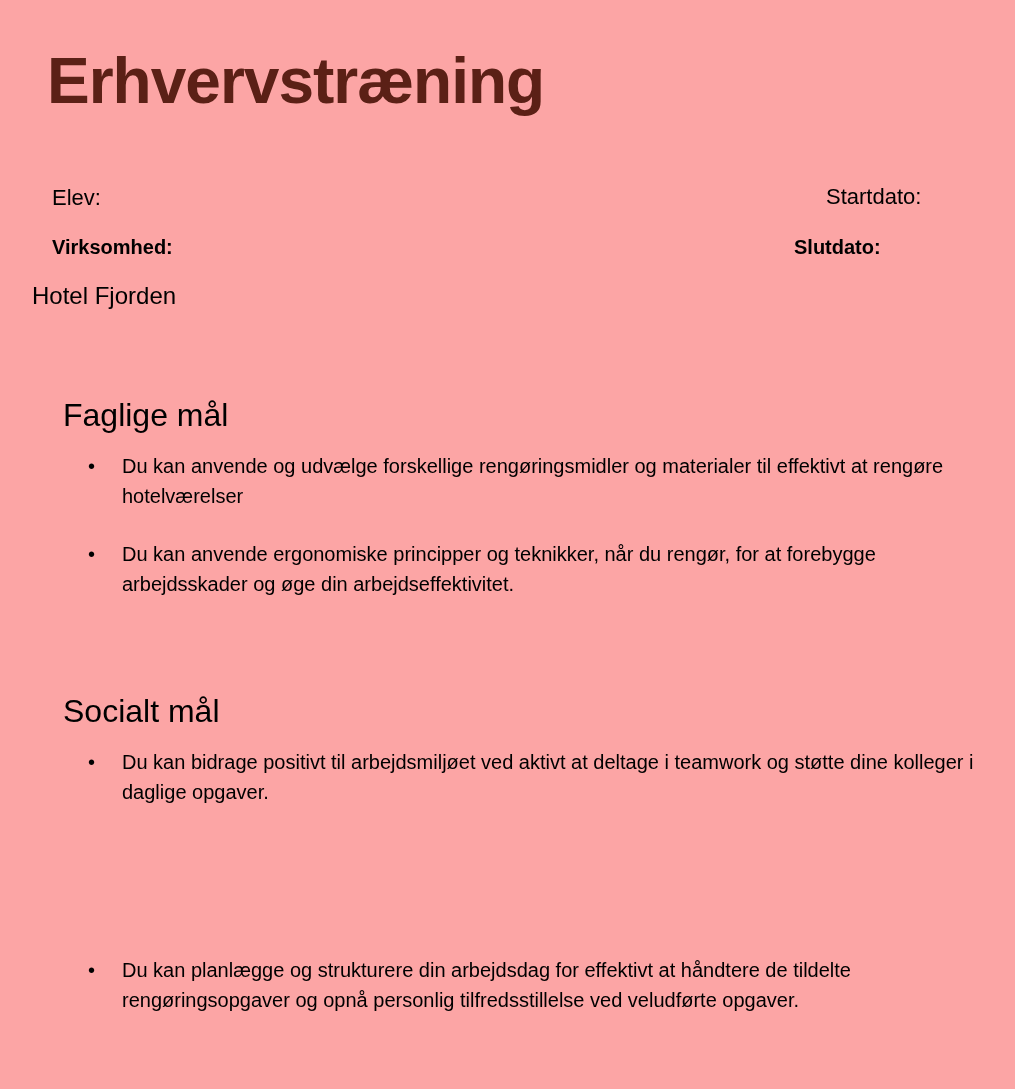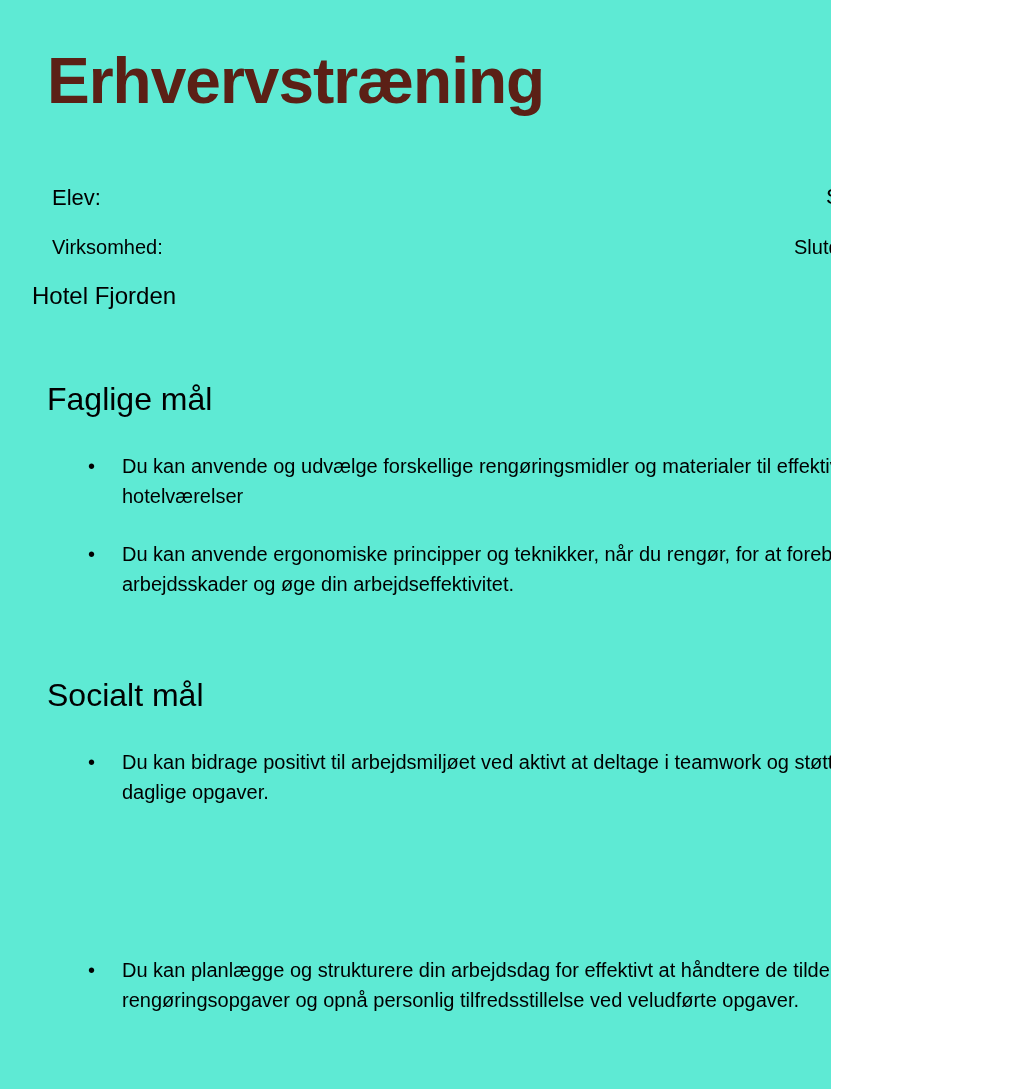--- a/index.html
+++ b/index.html
@@ -1,39 +1,39 @@
 <!DOCTYPE html>
 <html><head>
 <meta charset="utf-8">
 <style>
   html, body { margin: 0; padding: 0; background: #ffffff; }
   .page {
     position: relative;
-    width: 831px;
+    width: 1015px;
     height: 1089px;
-    background: #5eead4;
+    background: #fca5a5;
     font-family: "Liberation Sans", sans-serif;
     color: #000000;
     overflow: hidden;
   }
   .abs { position: absolute; margin-top: 6px; }
   .title {
     margin: 0;
     font-size: 64px;
     font-weight: 700;
     line-height: 1.0;
     letter-spacing: -1px;
     color: #5B2016;
     white-space: nowrap;
   }
   .label-lg { font-size: 22px; line-height: 1.1; white-space: nowrap; }
-  .label-sm { font-size: 20px; line-height: 1.1; white-space: nowrap; }
+  .label-sm { font-size: 20px; line-height: 1.1; white-space: nowrap; font-weight: bold; }
   .company  { font-size: 24px; line-height: 1.1; white-space: nowrap; }
   .heading {
-    margin: 0;
+    margin: 16px;
     font-size: 32px;
     font-weight: 400;
     line-height: 1.1;
     color: #000000;
     white-space: nowrap;
   }
   ul.goal-list {
     margin: 0;
     padding: 0;
     list-style: none;

